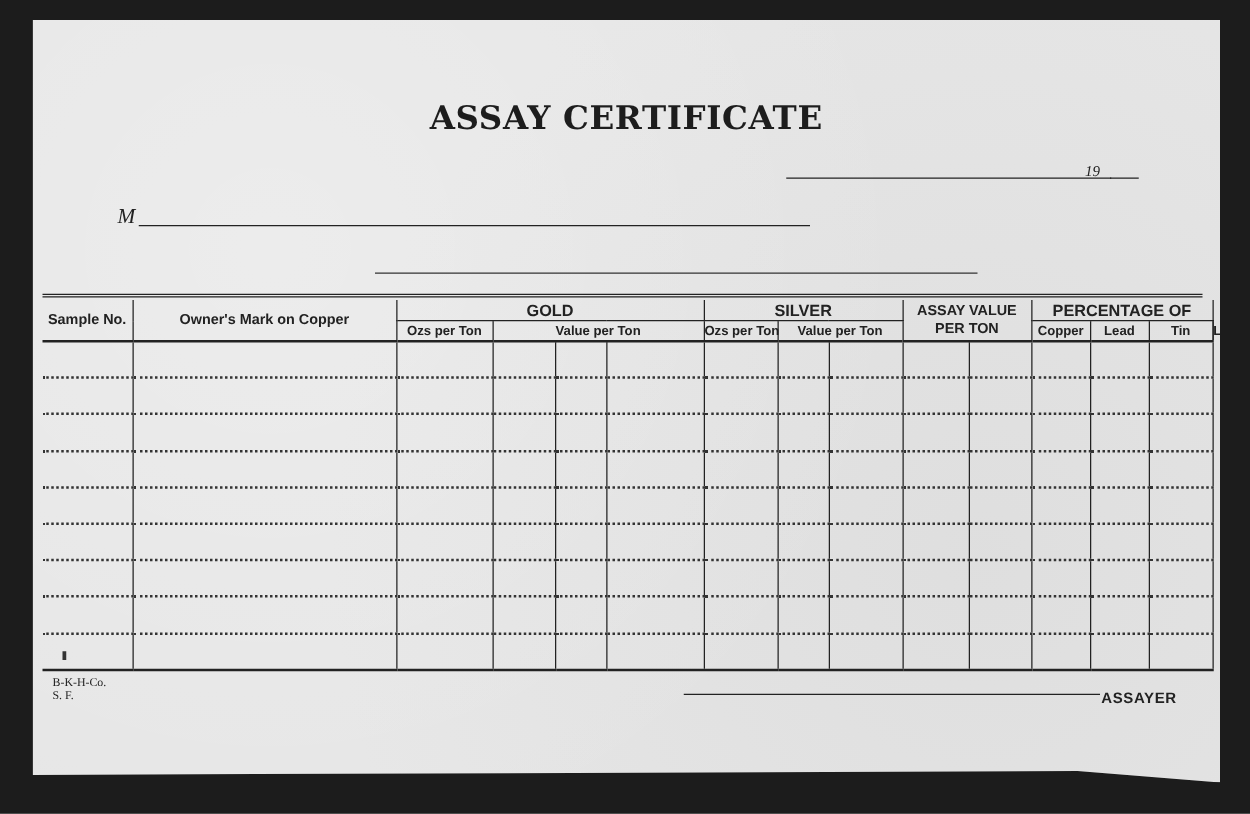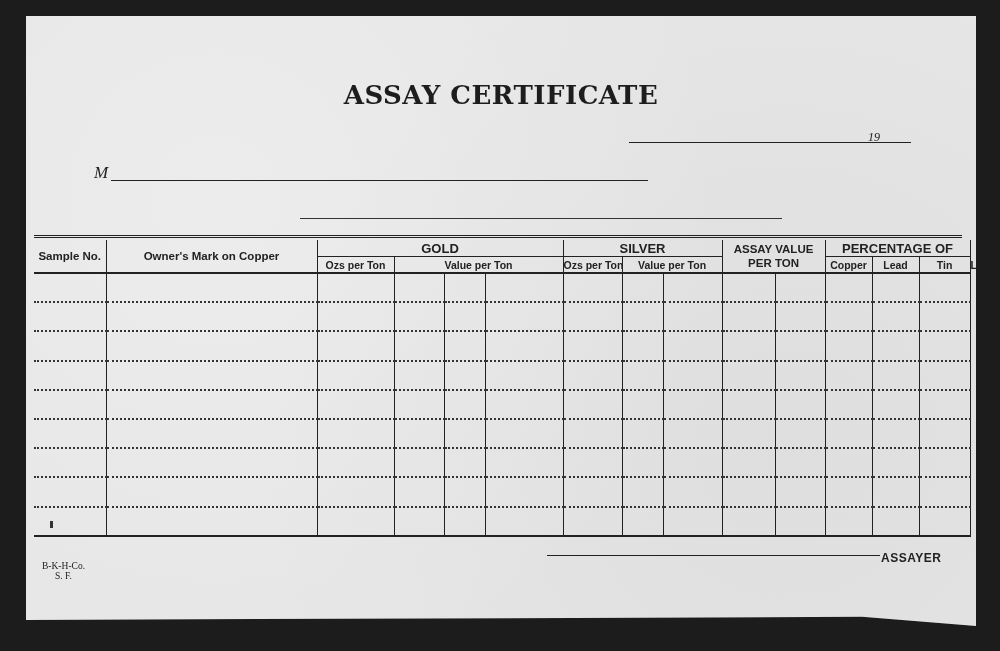--- a/index.html
+++ b/index.html
@@ -80,23 +80,23 @@
     height: 27.2px; padding: 0;
     border-left: 1.5px solid #222; border-right: 1.5px solid #222;
     border-bottom: 2px dotted #333;
   }
   table.assay td.first { border-left: none; }
   table.assay tr.last td { border-bottom: 2px solid #222; }
   .initial-mark {
     position: absolute; left: 24px; top: 505px; width: 3px; height: 7px; background: #333;
   }
   .printer {
-    position: absolute; left: 16px; top: 545px;
+    position: absolute; left: 16px; top: 526px;
     font-family: "Liberation Serif", serif; font-size: 9.5px; line-height: 10px; color: #222;
-    text-align: center;
+    text-align: left;
   }
   .assayer-line {
     position: absolute; left: 521px; top: 525px; width: 333px; height: 14px;
     border-bottom: 1.5px solid #222;
   }
   .assayer-label {
     position: absolute; left: 855px; top: 535px;
     font-weight: bold; font-size: 12px; letter-spacing: 0.5px; color: #222;
   }
 </style>

